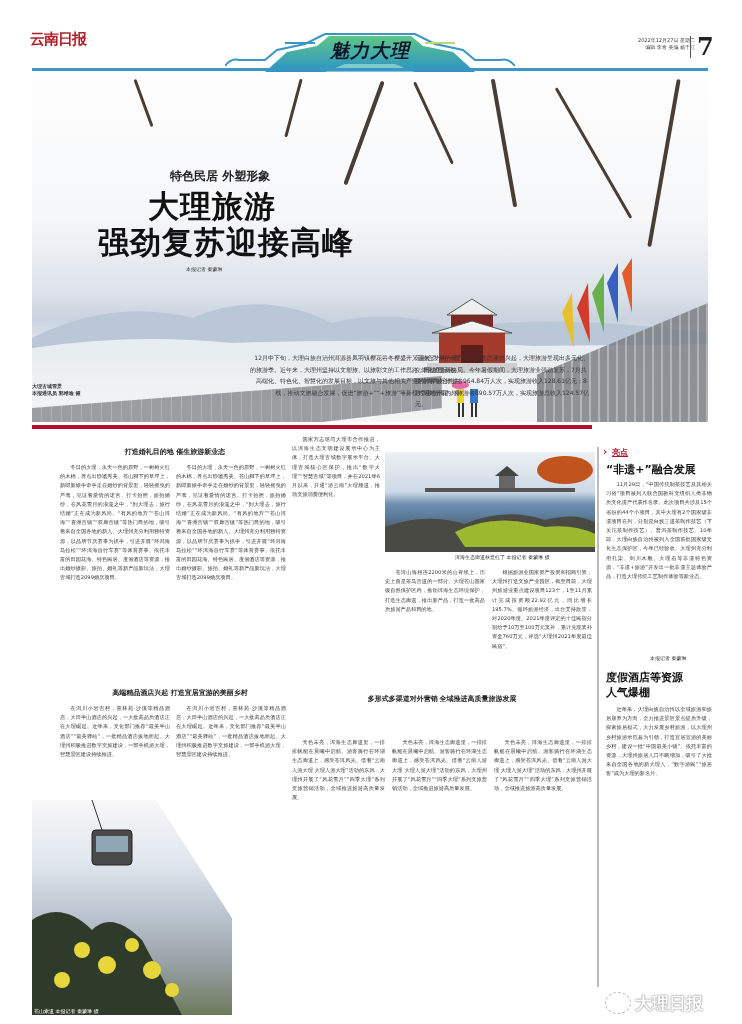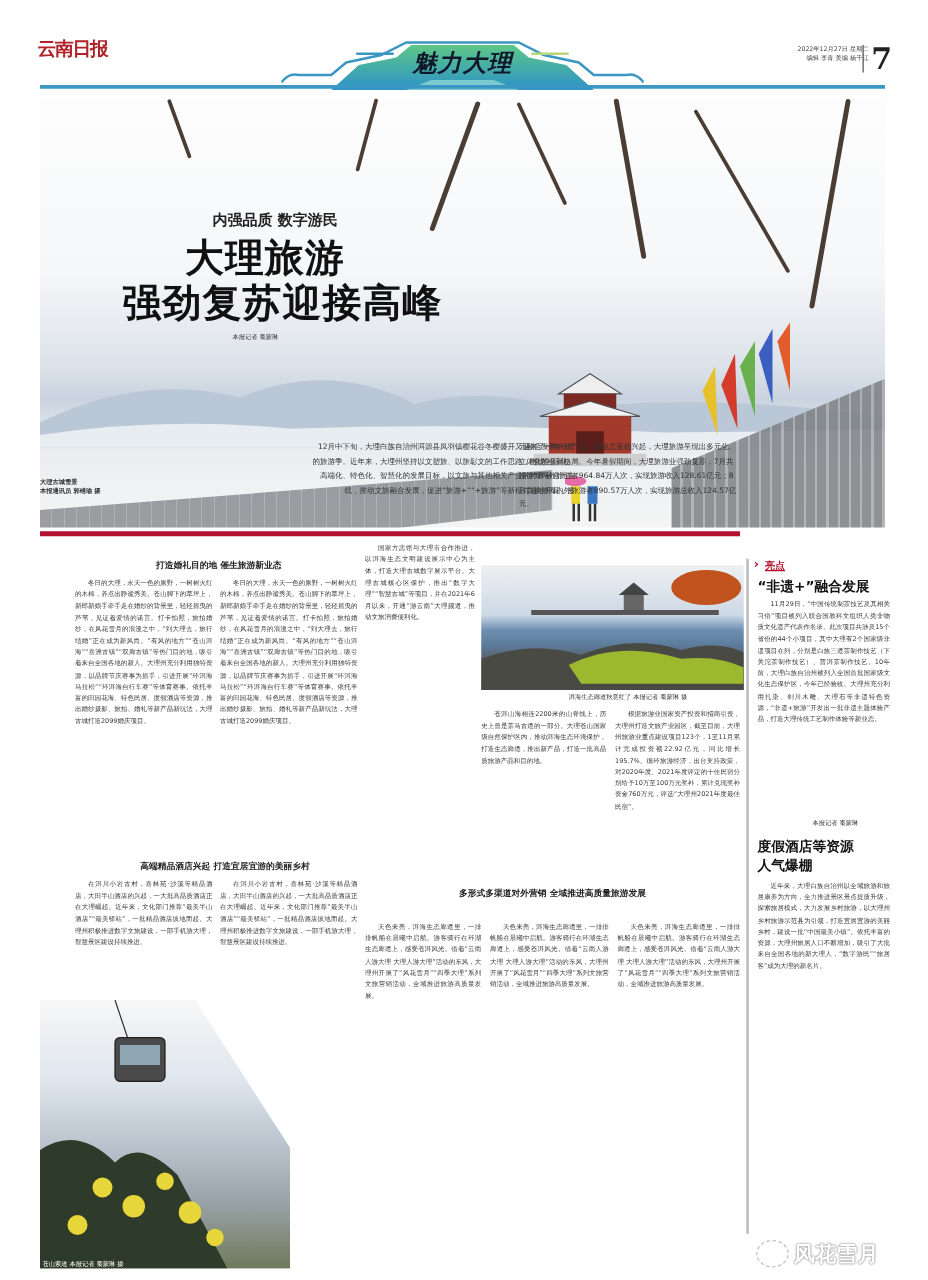--- a/index.html
+++ b/index.html
@@ -112,21 +112,21 @@
     <ellipse cx="8" cy="5" rx="9" ry="4" fill="#e46aa8"></ellipse>
     <rect x="5" y="9" width="7" height="14" fill="#e9d52a"></rect>
     <rect x="6" y="23" width="2" height="14" fill="#333"></rect>
     <rect x="10" y="23" width="2" height="14" fill="#333"></rect>
     <rect x="18" y="9" width="8" height="14" fill="#3a78c4"></rect>
     <rect x="19" y="23" width="2" height="14" fill="#333"></rect>
     <rect x="23" y="23" width="2" height="14" fill="#333"></rect>
   </svg>
 </div>
 
-<div class="abs kicker">内强品质 数字游民</div>
+<div class="abs kicker">特色民居 外塑形象</div>
 <div class="abs title1">大理旅游</div>
 <div class="abs title2">强劲复苏迎接高峰</div>
 <div class="abs byline-top">本报记者 秦蒙琳</div>
 <div class="abs hero-caption">
   <div>大理古城雪景</div>
   <div>本报通讯员 郭维瑜 摄</div>
 </div>
 
 <div class="abs intro-left">12月中下旬，大理白族自治州洱源县凤羽镇樱花谷冬樱盛开又迎来了一年一度的旅游季。近年来，大理州坚持以文塑旅、以旅彰文的工作思路，围绕国际化、高端化、特色化、智慧化的发展目标，以文旅与其他相关产业的跨界融合为主线，推动文旅融合发展，促进“旅游+”“+旅游”等新模式遍地开花，多</div>
 <div class="abs intro-right">元融合发展的新产品、新业态蓬勃兴起，大理旅游呈现出多元化、立体化的全新格局。今年暑假期间，大理旅游业强劲复苏，7月共接待海内外旅游者964.84万人次，实现旅游收入128.61亿元；8月共接待海内外旅游者890.57万人次，实现旅游总收入124.57亿元。</div>
@@ -164,21 +164,21 @@
   </div>
 
 <div class="sechead" style="left:60px;top:688px;width:240px;">高端精品酒店兴起 打造宜居宜游的美丽乡村</div>
 <div class="col" style="left:60px;top:704px;width:110px;height:95px;">
     <p>在洱川小岩古村，喜林苑·沙溪等精品酒店，大田半山酒店的兴起，一大批高品质酒店正在大理崛起。近年来，文化部门推荐“最美半山酒店”“最美驿站”，一批精品酒店拔地而起。大理州积极推进数字文旅建设，一部手机游大理，智慧景区建设持续推进。</p>
   </div>
 <div class="col" style="left:176px;top:704px;width:110px;height:145px;">
     <p>在洱川小岩古村，喜林苑·沙溪等精品酒店，大田半山酒店的兴起，一大批高品质酒店正在大理崛起。近年来，文化部门推荐“最美半山酒店”“最美驿站”，一批精品酒店拔地而起。大理州积极推进数字文旅建设，一部手机游大理，智慧景区建设持续推进。</p>
   </div>
 
-<div class="sechead" style="left:292px;top:710px;width:300px;">多形式多渠道对外营销 全域推进高质量旅游发展</div>
+<div class="sechead" style="left:292px;top:694px;width:300px;font-family:Liberation Serif, serif;">多形式多渠道对外营销 全域推进高质量旅游发展</div>
 <div class="col" style="left:292px;top:738px;width:93px;height:280px;">
     <p>天色未亮，洱海生态廊道里，一排排帆船在晨曦中启航。游客骑行在环湖生态廊道上，感受苍洱风光。借着“云南人游大理 大理人游大理”活动的东风，大理州开展了“风花雪月”“四季大理”系列文旅营销活动，全域推进旅游高质量发展。</p>
   </div>
 <div class="col" style="left:392px;top:738px;width:95px;height:280px;">
     <p>天色未亮，洱海生态廊道里，一排排帆船在晨曦中启航。游客骑行在环湖生态廊道上，感受苍洱风光。借着“云南人游大理 大理人游大理”活动的东风，大理州开展了“风花雪月”“四季大理”系列文旅营销活动，全域推进旅游高质量发展。</p>
   </div>
 <div class="col" style="left:494px;top:738px;width:98px;height:280px;">
     <p>天色未亮，洱海生态廊道里，一排排帆船在晨曦中启航。游客骑行在环湖生态廊道上，感受苍洱风光。借着“云南人游大理 大理人游大理”活动的东风，大理州开展了“风花雪月”“四季大理”系列文旅营销活动，全域推进旅游高质量发展。</p>
   </div>
 
@@ -208,13 +208,13 @@
 <div class="abs sb-by">本报记者 秦蒙琳</div>
 <div class="abs sb-head2">
   <div>度假酒店等资源</div>
   <div>人气爆棚</div>
 </div>
 <div class="col" style="left:606px;top:705px;width:106px;height:285px;">
     <p>近年来，大理白族自治州以全域旅游和旅居康养为方向，全力推进景区景点提质升级，探索旅居模式，大力发展乡村旅游，以大理州乡村旅游示范县为引领，打造宜居宜游的美丽乡村，建设一批“中国最美小镇”。依托丰富的资源，大理州旅居人口不断增加，吸引了大批来自全国各地的新大理人，“数字游民”“旅居客”成为大理的新名片。</p>
   </div>
 
 <div class="abs wm-icon"></div>
-<div class="abs watermark">风花雪月</div>
+<div class="abs watermark">大理日报</div>
 
 </body></html>

